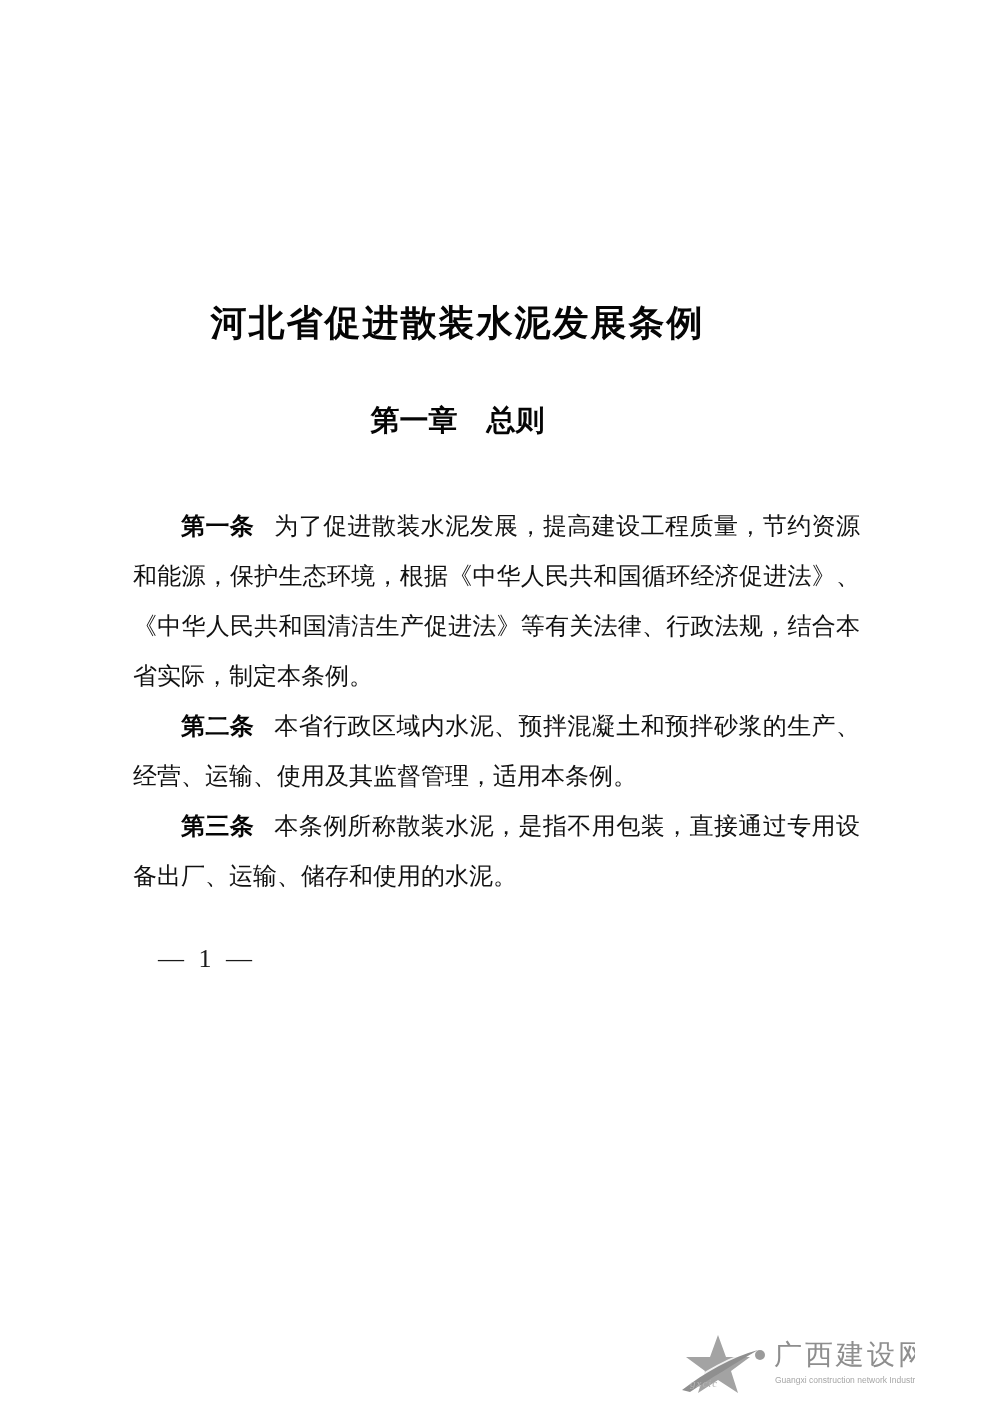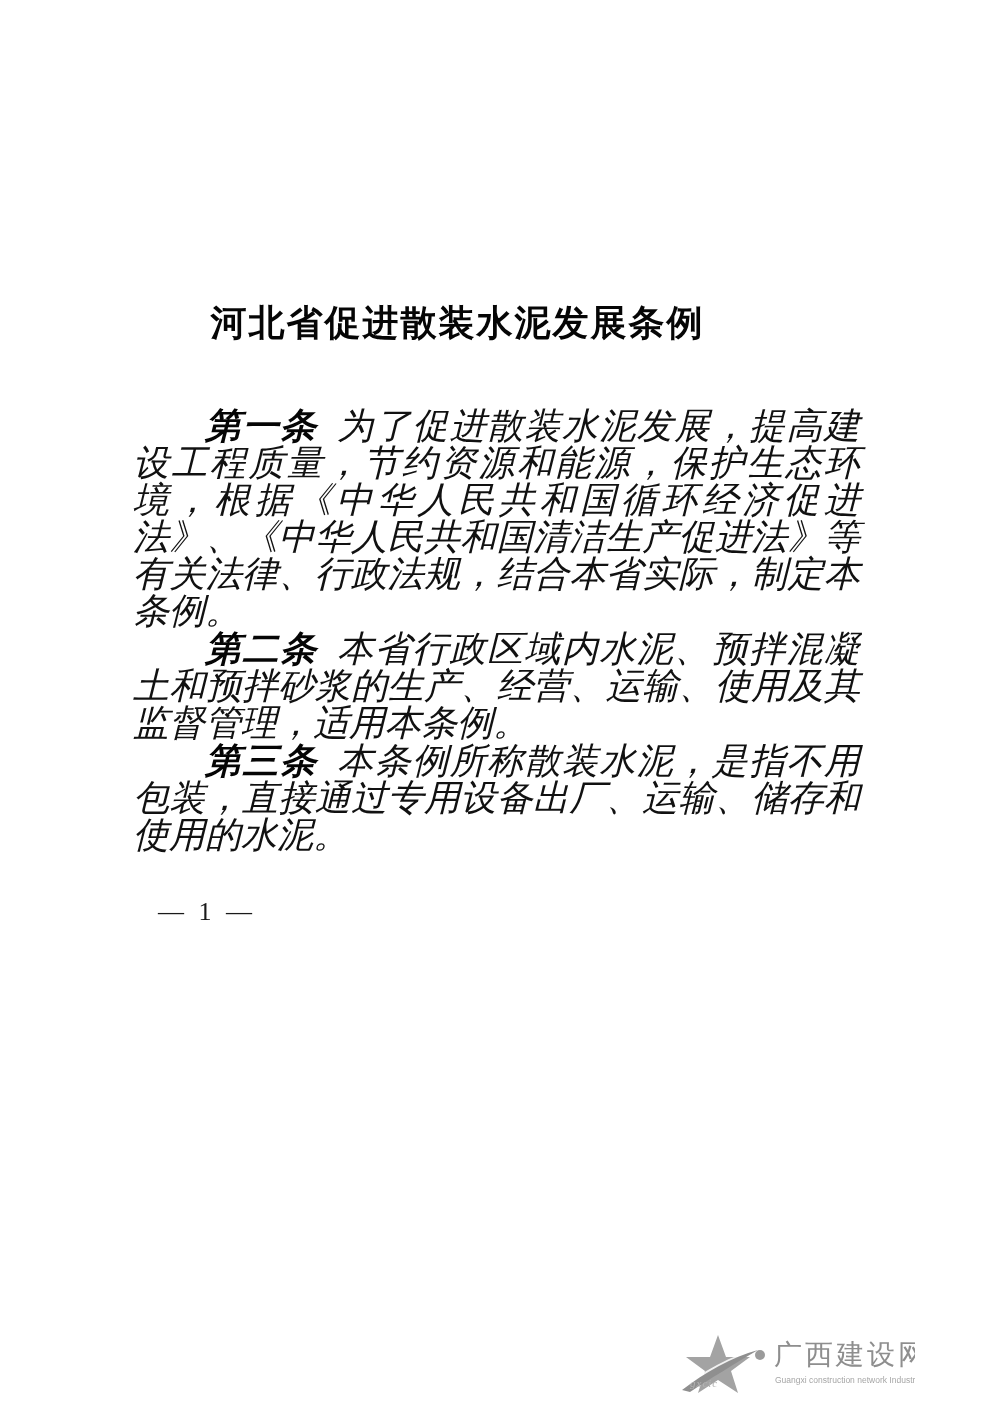--- a/index.html
+++ b/index.html
@@ -41,26 +41,25 @@
     text-align: center;
     font-family: "Liberation Sans", "DejaVu Sans", sans-serif;
     font-weight: bold;
     font-size: 29px;
     line-height: 46px;
     color: #050505;
   }
   .body-text {
     margin: 58px 0 0 133px;
     width: 727px;
-    font-size: 36px;
-    line-height: 37px;
+    font-size: 24px;
+    line-height: 50px;
     text-align: justify;
     text-justify: inter-ideograph;
     color: #111111;
-    font-style: italic;
   }
   .body-text p {
     margin: 0;
     padding: 0;
     text-indent: 2em;
   }
   .article-label {
     font-family: "Liberation Sans", "DejaVu Sans", sans-serif;
     font-weight: bold;
     color: #050505;
@@ -125,20 +124,21 @@
   }
 </style>
 </head>
 <body>
 
 <div class="page">
 
   <h1 class="doc-title">河北省促进散装水泥发展条例</h1>
 
 
+  <h2 class="chapter-heading">第一章　总则</h2>
 
   <div class="body-text">
     <p>
       <span class="article-label">第一条</span><span>为了促进散装水泥发展，提高建设工程质量，节约资源和能源，保护生态环境，根据《中华人民共和国循环经济促进法》、《中华人民共和国清洁生产促进法》等有关法律、行政法规，结合本省实际，制定本条例。</span>
     </p>
     <p>
       <span class="article-label">第二条</span><span>本省行政区域内水泥、预拌混凝土和预拌砂浆的生产、经营、运输、使用及其监督管理，适用本条例。</span>
     </p>
     <p>
       <span class="article-label">第三条</span><span>本条例所称散装水泥，是指不用包装，直接通过专用设备出厂、运输、储存和使用的水泥。</span>

